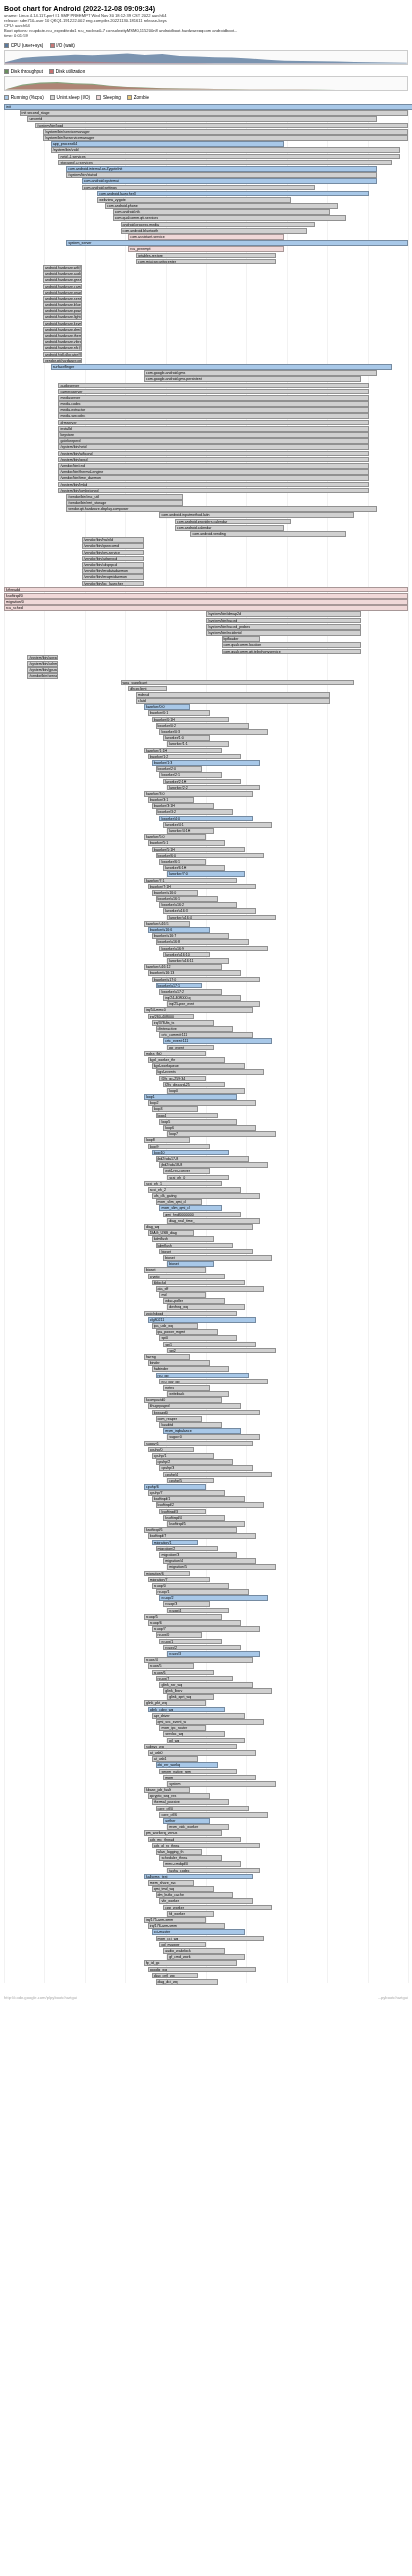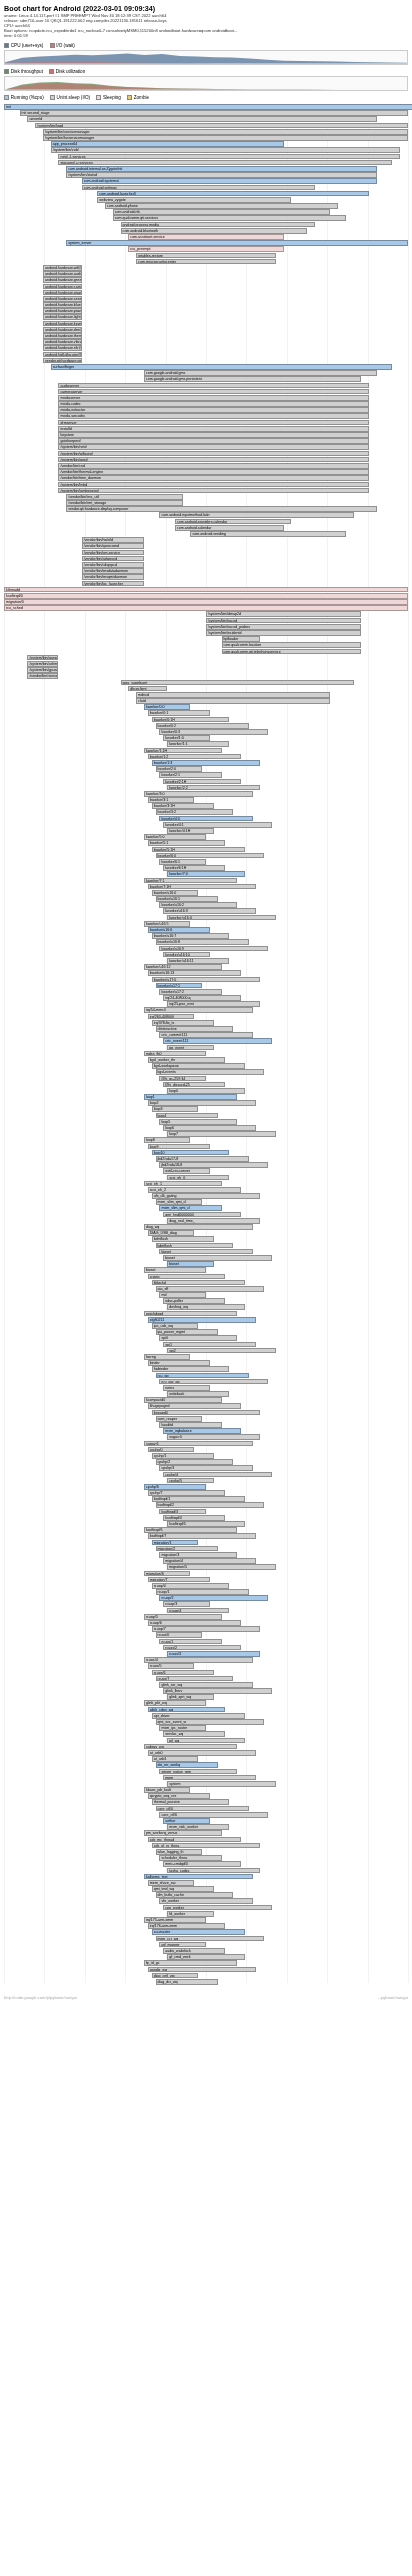--- a/index.html
+++ b/index.html
@@ -26,21 +26,21 @@
   .gbar.sleepf { background: #d0d0d0; }
   .gbar.sleepu { background: #f0d8d8; }
   .footer { margin-top: 10.3px; font-size: 4.1px; color: #aaa; display: flex; justify-content: space-between; }
   .gridlines { position: absolute; top: 0; left: 0; right: 0; bottom: 0; pointer-events: none; }
   .gridline { position: absolute; top: 0; bottom: 0; width: 0.5px; background: rgba(0,0,0,0.05); }
 </style>
 </head>
 <body>
 
 <div class="container">
-  <div class="title">Boot chart for Android (2022-03-01 09:09:34)</div>
+  <div class="title">Boot chart for Android (2022-12-08 09:09:34)</div>
   <div class="meta-line">uname: Linux 4.14.117-perf #1 SMP PREEMPT Wed Nov 30 18:12:39 CST 2022 aarch64</div>
   <div class="meta-line">release: sdm710-user 10 QKQ1.191222.002 eng.compiler.20221130.181611 release-keys</div>
   <div class="meta-line">CPU: aarch64</div>
   <div class="meta-line">Boot options: rcupdate.rcu_expedited=1 rcu_nocbs=0-7 console=ttyMSM0,115200n8 androidboot.hardware=qcom androidboot...</div>
   <div class="meta-line">time: 0:01:59</div>
 
   <div class="legend-row" id="legend-cpu"><span class="legend-item"><span class="swatch sw-cpu-user"></span>CPU (user+sys)</span><span class="legend-item"><span class="swatch sw-cpu-wait"></span>I/O (wait)</span></div>
   <div class="chart-strip">
     <svg width="100%" height="100%" preserveAspectRatio="none" id="cpu-svg" viewBox="0 0 100 100">
         <path d="M 0,100 L 0,90 L 4.3478260869565215,55 L 8.695652173913043,45 L 13.043478260869565,38 L 17.391304347826086,30 L 21.73913043478261,35 L 26.08695652173913,28 L 30.434782608695656,20 L 34.78260869565217,32 L 39.130434782608695,25 L 43.47826086956522,40 L 47.82608695652174,45 L 52.17391304347826,50 L 56.52173913043478,52 L 60.86956521739131,60 L 65.21739130434783,70 L 69.56521739130434,78 L 73.91304347826086,80 L 78.26086956521739,82 L 82.6086956521739,85 L 86.95652173913044,88 L 91.30434782608695,90 L 95.65217391304348,92 L 100,94 L 100,100 Z" fill="#5b7a9e" opacity="0.8"></path>

